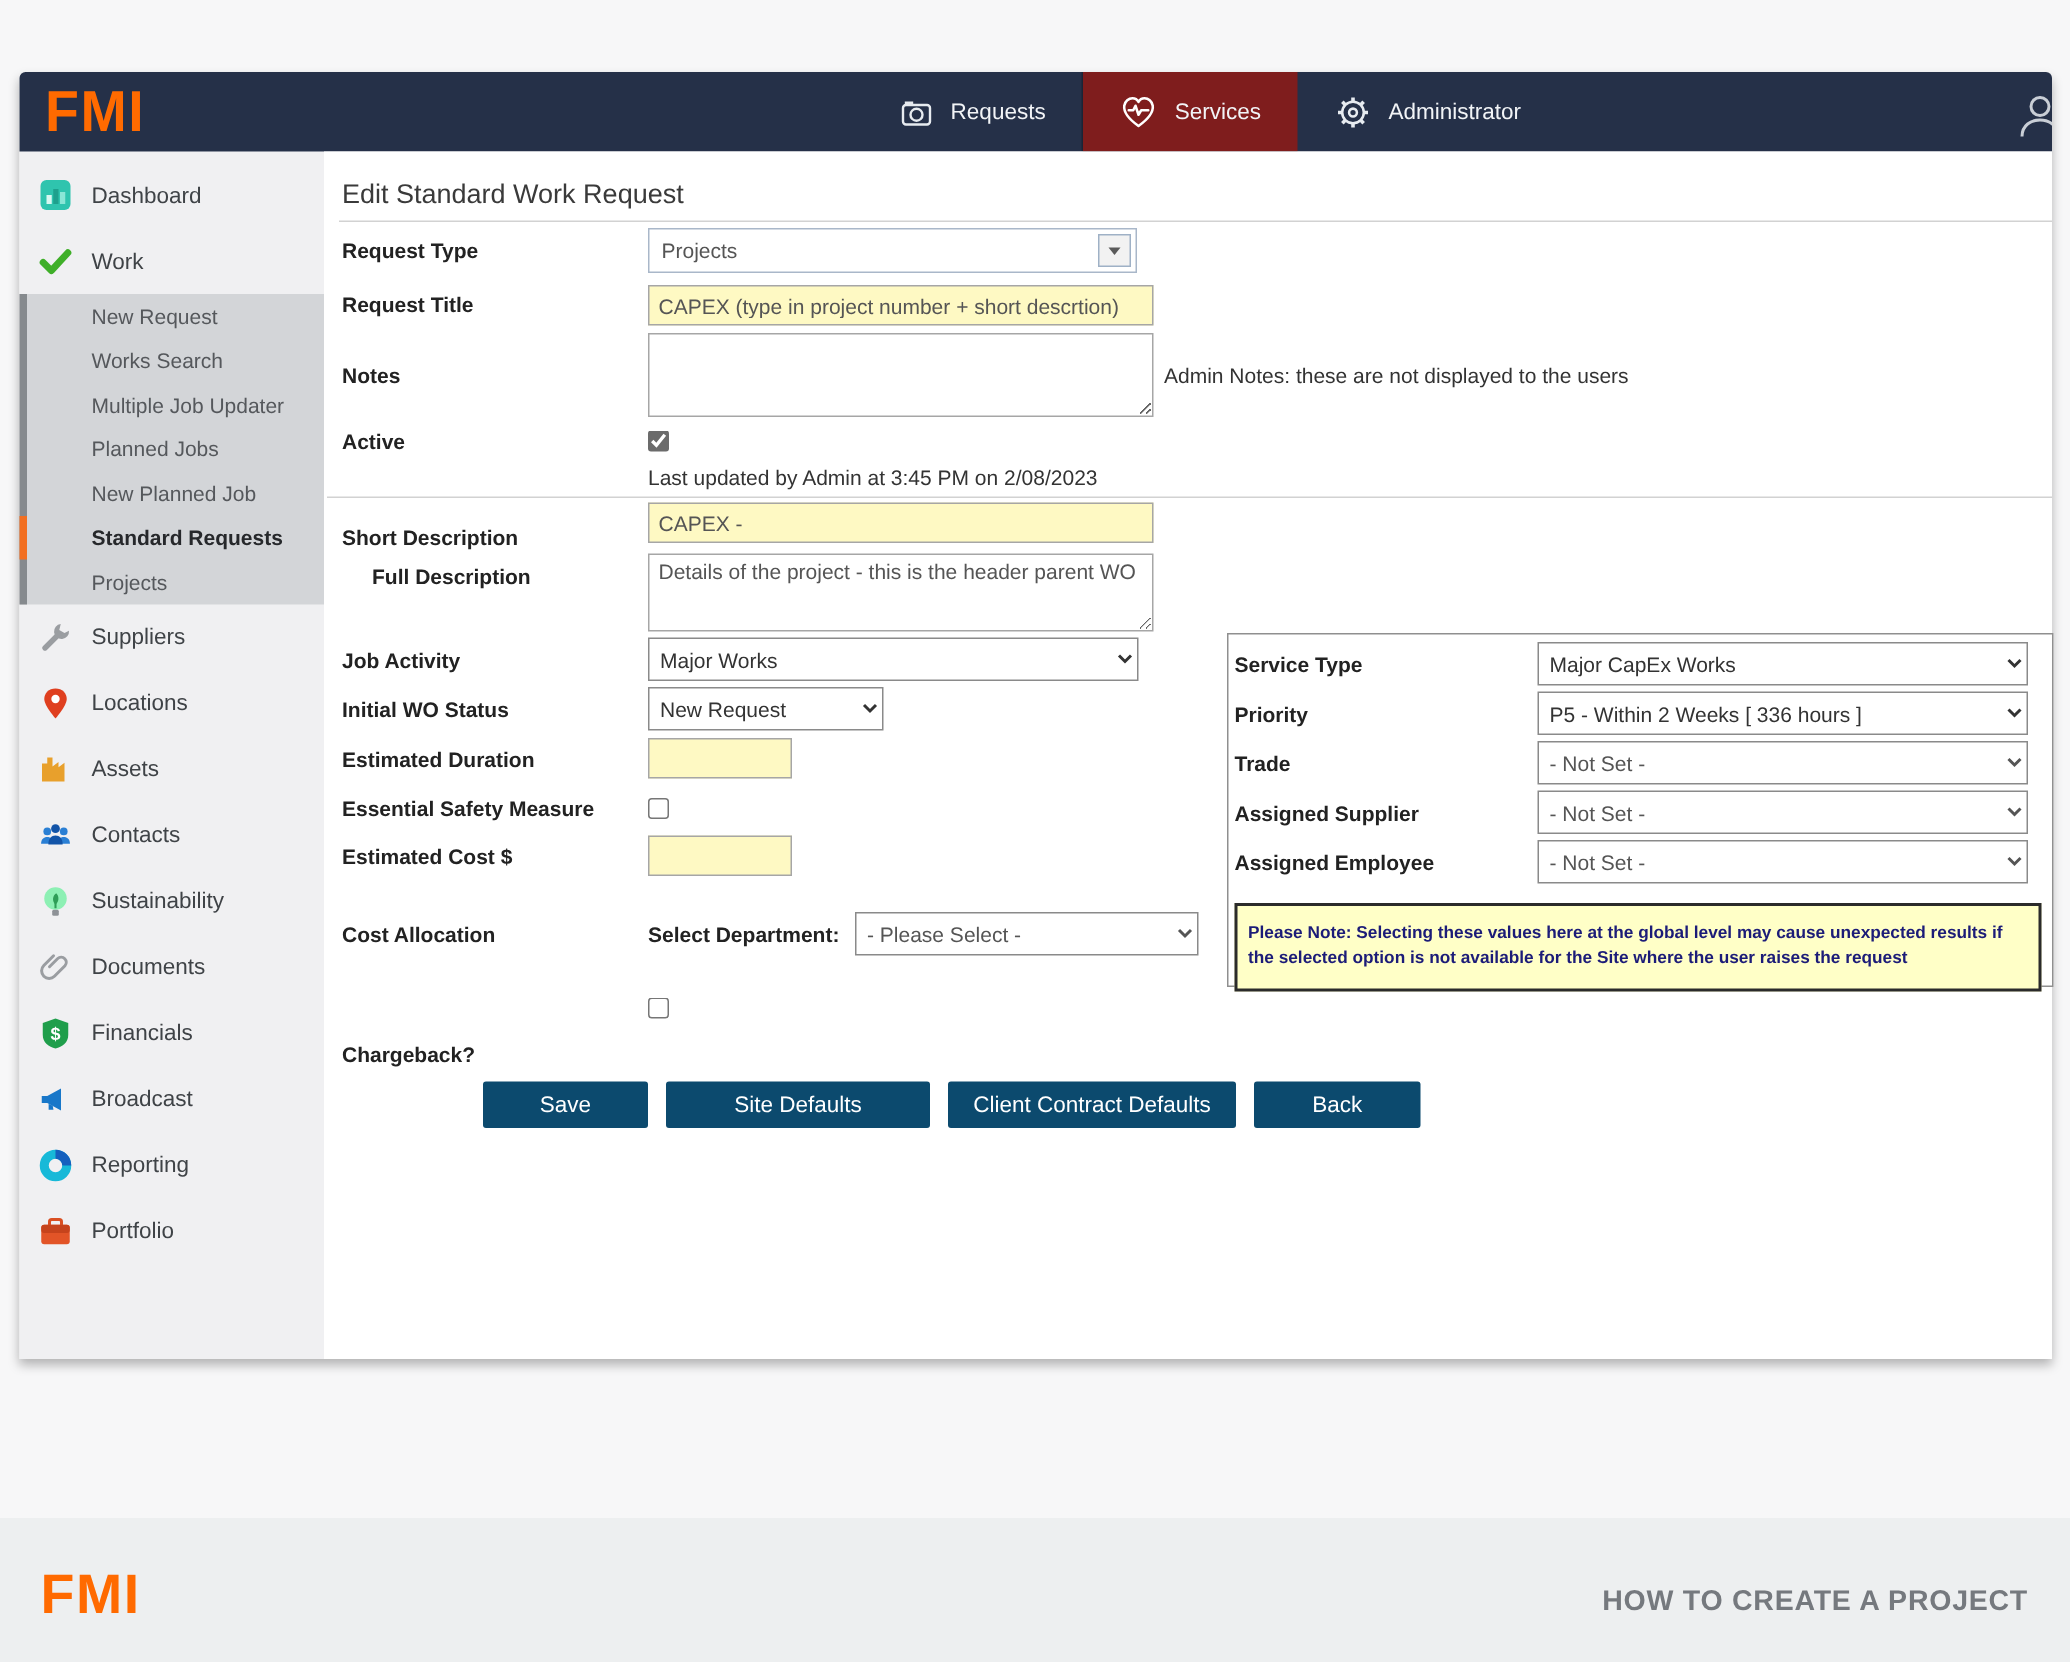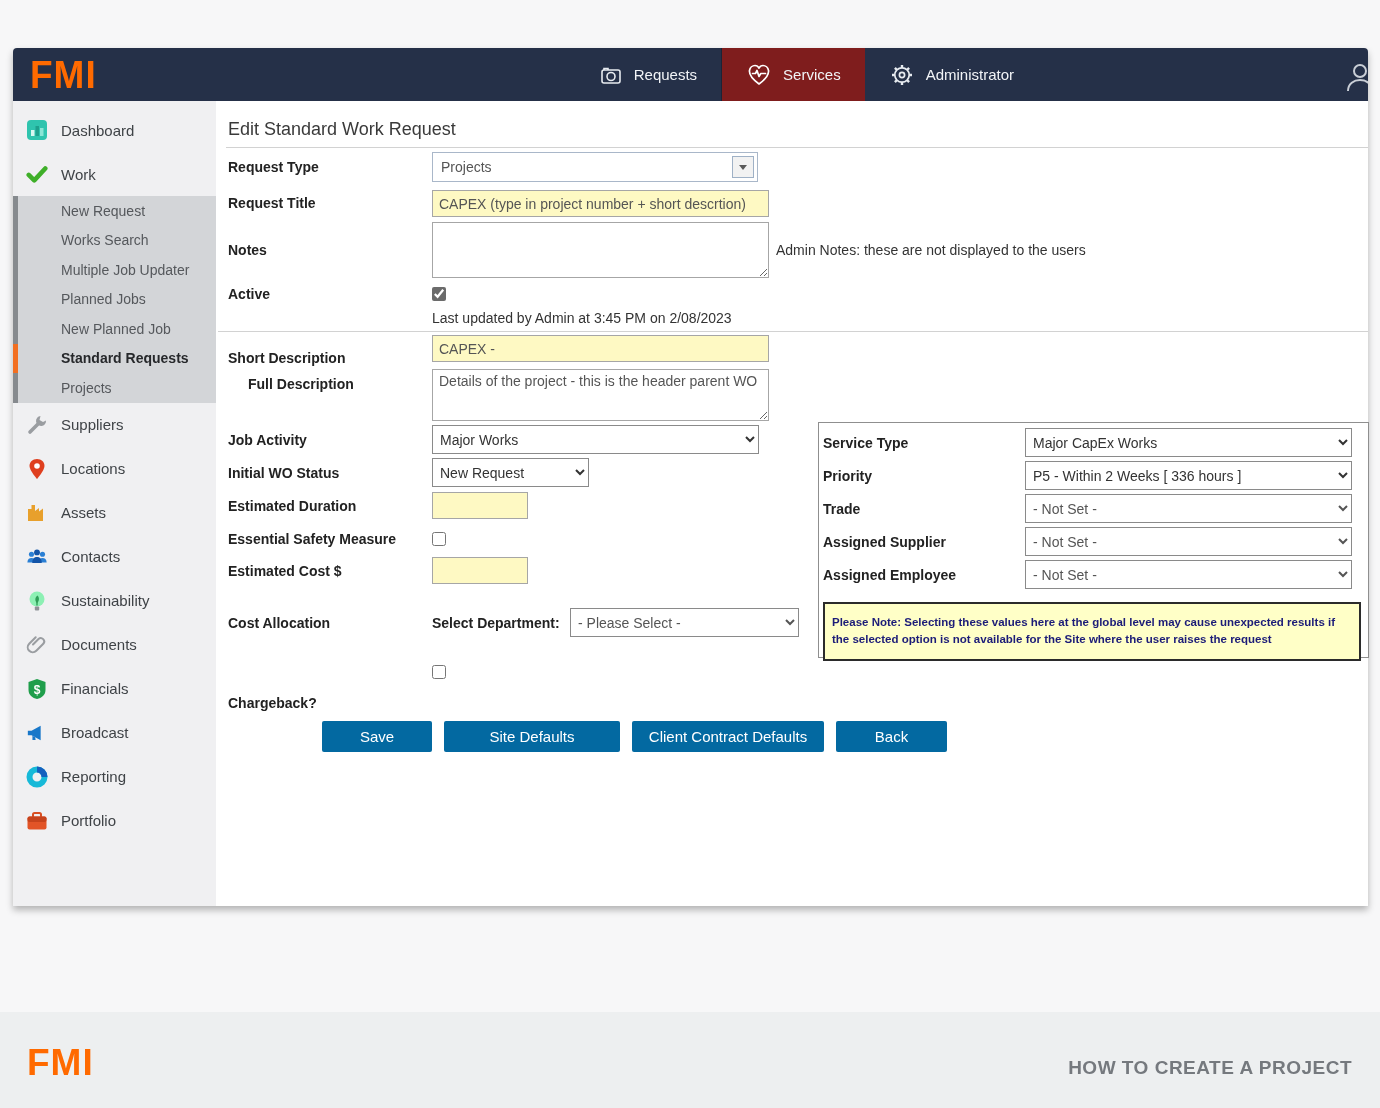--- a/index.html
+++ b/index.html
@@ -107,21 +107,21 @@
   .defaults-panel .lbl { left:4px; }
   .note-box {
     position:absolute; left:4px; top:179px; width:538px;
     background:#ffffc7; border:2px solid #2b2b2b; padding:10px 7px;
     font-size:11.5px; font-weight:bold; color:#1c1c78; line-height:1.5;
   }
 
   
   .btn-row { position:absolute; left:106px; top:620px; display:flex; gap:12px; }
   .btn {
-    height:31px; background:#0369a1; color:#fff; border:none; border-radius:2px;
+    height:31px; background:#0c4a6e; color:#fff; border:none; border-radius:2px;
     font-family:"Liberation Sans", sans-serif; font-size:15px; cursor:pointer;
   }
 
   
   .footer-logo { position:absolute; left:27px; top:1042px; color:#ff6a00; font-size:37px; font-weight:800; letter-spacing:1px; }
   .footer-title {
     position:absolute; right:28px; top:1057px; font-size:19px; font-weight:bold;
     color:#75797e; letter-spacing:0.5px;
   }
 </style>

